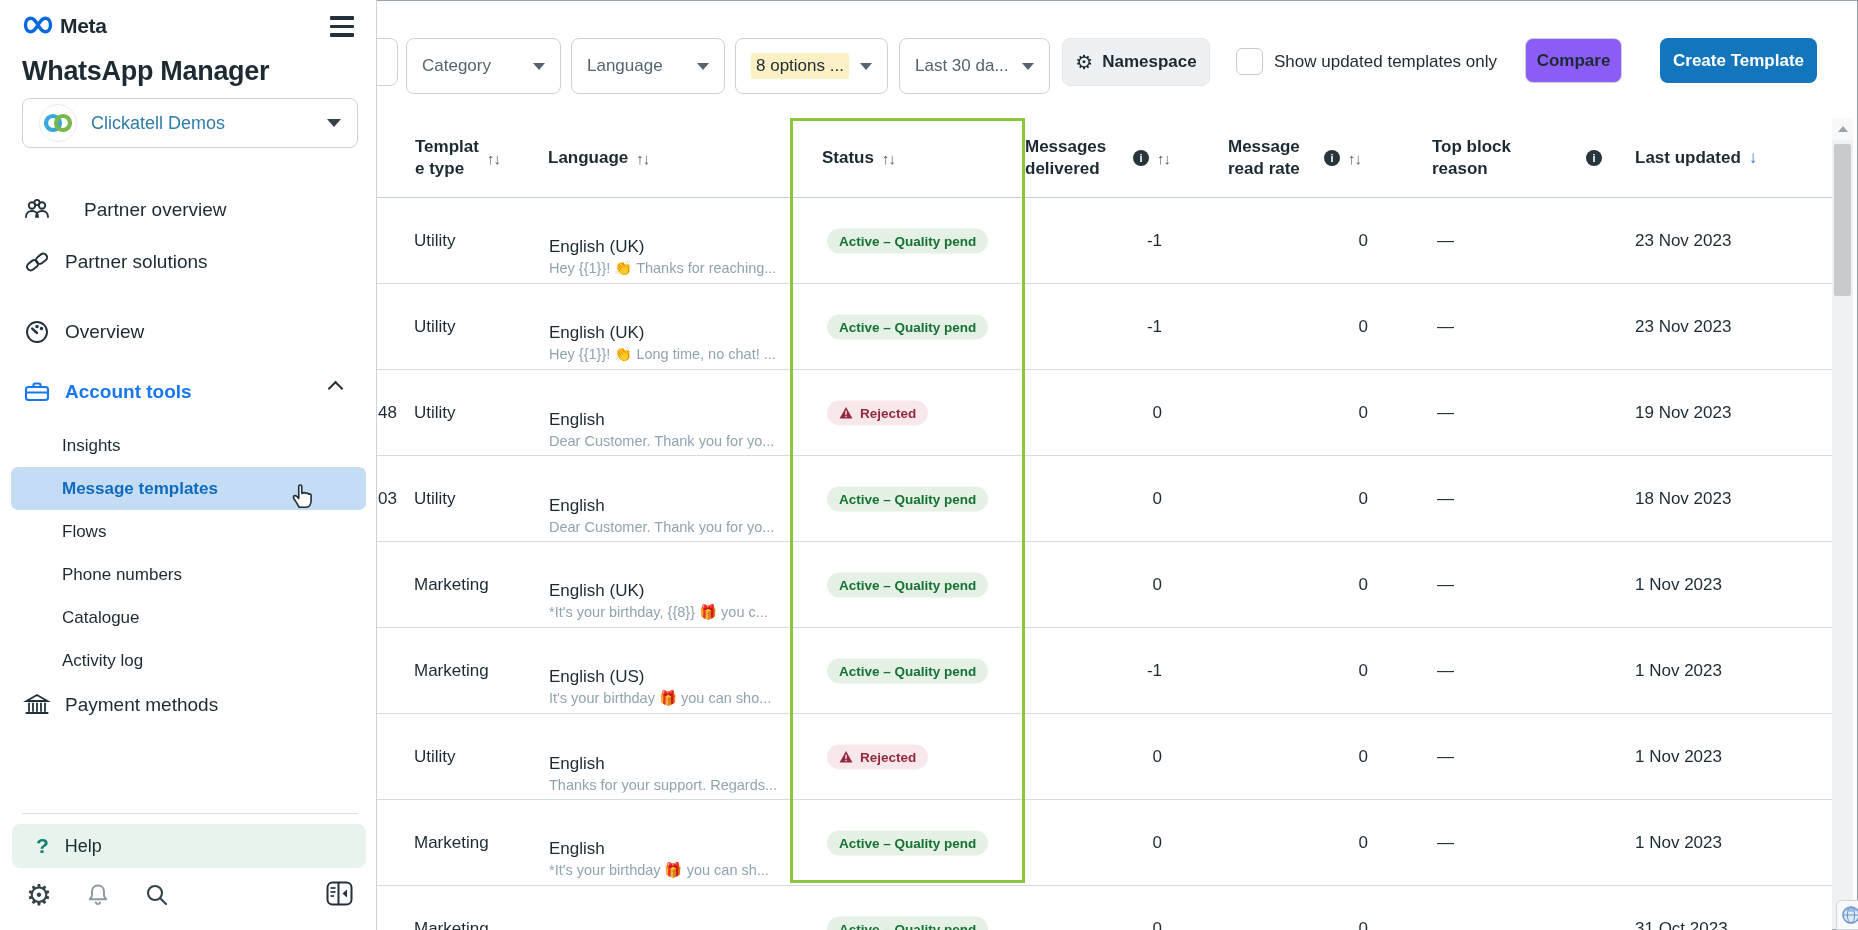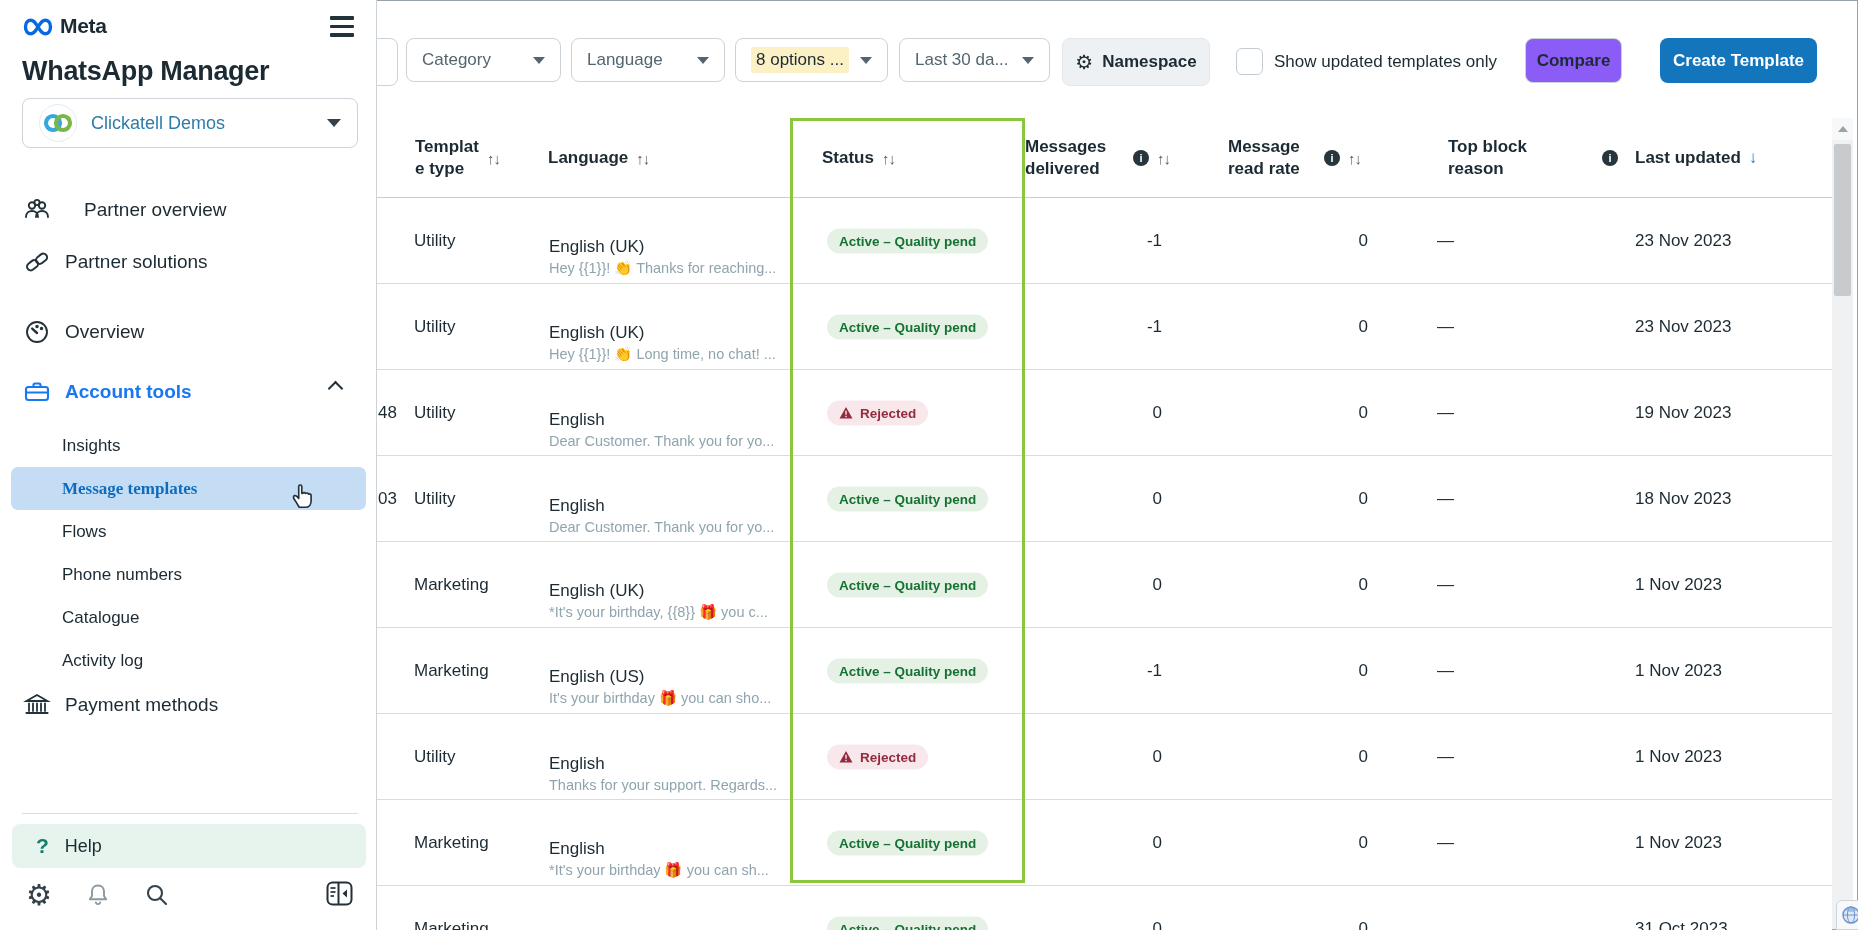--- a/index.html
+++ b/index.html
@@ -12,21 +12,21 @@
   }
   *{margin:0;padding:0;box-sizing:border-box;font-family:"Liberation Sans","DejaVu Sans",sans-serif;}
   body{width:1858px;height:930px;overflow:hidden;background:#fff;}
   .page{position:relative;width:1858px;height:930px;overflow:hidden;background:#fff;box-shadow:inset 0 0 0 1px #98a2aa;}
 
   
   .main{position:absolute;left:377px;top:0;width:1481px;height:930px;z-index:1;}
 
   
   .toolbar{position:absolute;left:0;top:38px;width:100%;height:48px;}
-  .dropdown{position:absolute;height:44px;border:1px solid var(--border-gray);border-radius:8px;background:#fff;
+  .dropdown{position:absolute;height:56px;border:1px solid var(--border-gray);border-radius:8px;background:#fff;
     display:flex;align-items:center;justify-content:space-between;padding:0 15px;color:#54656f;font-size:17px;cursor:pointer;}
   .dd-sliver{position:absolute;left:-24px;width:45px;height:48px;border:1px solid var(--border-gray);border-radius:8px;background:#fff;}
   .dd-1{left:29px;width:155px;} .dd-2{left:194px;width:154px;} .dd-3{left:358px;width:153px;} .dd-4{left:522px;width:151px;}
   .dd-label{white-space:nowrap;overflow:hidden;}
   .dd-label.hl{background:var(--options-hl);color:var(--text-dark);padding:3px 5px;border-radius:2px;}
   .caret{width:0;height:0;border-left:6px solid transparent;border-right:6px solid transparent;border-top:7px solid #54656f;margin-left:10px;flex:none;}
   .btn-namespace{position:absolute;left:685px;width:148px;height:48px;background:#eef1f3;border-radius:8px;border:1px solid #e3e7ea;
     display:flex;align-items:center;justify-content:center;gap:9px;font-size:17px;font-weight:700;color:var(--text-dark);cursor:pointer;}
   .gear-glyph{font-size:20px;font-weight:400;line-height:1;}
   .chk{position:absolute;left:859px;top:10px;width:27px;height:27px;border:1px solid #c3ccd2;border-radius:6px;background:#fff;cursor:pointer;}
@@ -37,21 +37,21 @@
     display:flex;align-items:center;justify-content:center;font-size:17px;font-weight:700;color:#fff;cursor:pointer;}
 
   
   .thead{position:absolute;left:0;top:118px;width:1455px;height:80px;border-bottom:1px solid #c3ced6;background:#fff;}
   .hcell{position:absolute;top:0;height:80px;display:flex;align-items:center;gap:8px;font-size:17px;font-weight:700;color:var(--text-dark);cursor:pointer;}
   .hlabel{line-height:1.3;}
   .h-type{left:38px;} .h-type .hlabel{width:64px;word-break:break-all;}
   .h-lang{left:171px;} .h-status{left:445px;}
   .h-del{left:648px;} .h-del .hlabel{width:100px;}
   .h-read{left:851px;} .h-read .hlabel{width:88px;}
-  .h-block{left:1055px;margin-left:16px;} .h-block .hlabel{width:110px;} .h-block .info{margin-left:36px;}
+  .h-block{left:1055px;} .h-block .hlabel{width:110px;} .h-block .info{margin-left:36px;}
   .h-upd{left:1258px;}
   .sort{font-size:15px;font-weight:400;color:#56646d;letter-spacing:-1px;}
   .sort-active{font-size:17px;font-weight:700;color:var(--accent);letter-spacing:0;}
   .info{width:16px;height:16px;border-radius:50%;background:#27353c;color:#fff;display:inline-flex;align-items:center;justify-content:center;
     font-size:11px;font-weight:700;flex:none;}
   .info::after{content:"i";}
 
   
   .tbody{position:absolute;left:0;top:198px;width:1455px;height:732px;}
   .trow{position:absolute;left:0;width:1455px;height:86px;border-bottom:1px solid #d4dde2;background:#fff;cursor:pointer;}
@@ -78,39 +78,39 @@
   .vs-up{position:absolute;top:0;left:0;width:21px;height:22px;background:#f7f8f9;display:flex;align-items:center;justify-content:center;}
   .vs-up::after{content:"";width:0;height:0;border-left:5px solid transparent;border-right:5px solid transparent;border-bottom:6px solid #9aa4ab;}
   .vs-thumb{position:absolute;top:26px;left:2px;width:17px;height:152px;background:#c7cbce;border-radius:2px;}
 
   
   .corner-widget{position:absolute;left:1836px;top:900px;width:30px;height:30px;background:#f8f9fa;border:1px solid #cfd4d9;border-radius:6px 0 0 0;
     display:flex;align-items:center;justify-content:center;z-index:7;}
 
   
   .sidebar{position:absolute;left:0;top:0;width:377px;height:930px;background:#fff;border-right:1px solid #ccd3d8;z-index:10;}
-  .brand{position:absolute;left:22px;top:14px;display:flex;align-items:flex-end;gap:6px;}
+  .brand{position:absolute;left:22px;top:14px;display:flex;align-items:flex-start;gap:6px;}
   .brand-name{font-size:21px;font-weight:700;color:var(--text-dark);letter-spacing:-0.3px;}
   .hamburger{position:absolute;left:330px;top:16px;width:24px;cursor:pointer;}
   .hamburger div{width:24px;height:3.5px;background:#22313a;border-radius:1px;margin-bottom:5px;}
   .app-title{position:absolute;left:22px;top:56px;font-size:27px;font-weight:700;color:var(--text-dark);letter-spacing:-0.3px;}
   .account-box{position:absolute;left:22px;top:98px;width:336px;height:50px;border:1px solid #ced4da;border-radius:8px;background:#fff;
     display:flex;align-items:center;padding:0 16px;gap:14px;cursor:pointer;}
   .account-logo{width:38px;height:38px;border-radius:50%;border:1px solid #e8ecef;display:flex;align-items:center;justify-content:center;flex:none;}
   .account-name{font-size:18px;color:#2e7da9;flex:1;}
   .acct-caret{width:0;height:0;border-left:7px solid transparent;border-right:7px solid transparent;border-top:8px solid #33424a;}
   .nav-item{position:absolute;left:22px;height:30px;display:flex;align-items:center;gap:13px;font-size:19px;color:var(--text-dark);cursor:pointer;width:330px;}
   .nav-item .nicon{width:30px;display:flex;align-items:center;justify-content:center;flex:none;}
   .nav-po{top:195px;gap:32px;} .nav-ps{top:247px;} .nav-ov{top:317px;}
   .nav-at{top:377px;color:var(--accent);font-weight:700;}
   .nav-pm{top:690px;}
   .chevron-up{position:absolute;left:308px;top:6px;width:11px;height:11px;border-top:2.5px solid #22313a;border-right:2.5px solid #22313a;transform:rotate(-45deg);}
   .subnav{position:absolute;left:11px;top:424px;width:355px;}
   .subitem{height:43px;line-height:43px;padding-left:51px;font-size:17px;color:var(--text-dark);border-radius:7px;cursor:pointer;white-space:nowrap;}
-  .subitem.selected{background:var(--selected-bg);font-weight:700;color:var(--selected-text);font-family:Liberation Serif, serif;}
+  .subitem.selected{background:var(--selected-bg);font-weight:700;color:var(--selected-text);}
   .side-divider{position:absolute;left:22px;top:813px;width:336px;border-top:1px solid #dadfe3;}
   .help-row{position:absolute;left:12px;top:824px;width:354px;height:44px;background:var(--help-bg);border-radius:8px;
     display:flex;align-items:center;padding:0 24px;gap:16px;cursor:pointer;}
   .help-q{font-size:21px;font-weight:700;color:#147d6f;}
   .help-label{font-size:18px;color:var(--text-dark);}
   .side-actions{position:absolute;left:24px;top:880px;display:flex;gap:29px;align-items:center;}
   .act-icon{width:30px;height:30px;display:flex;align-items:center;justify-content:center;cursor:pointer;}
   .gear-big{font-size:29px;color:#33424a;line-height:1;}
   .collapse-btn{position:absolute;left:326px;top:881px;cursor:pointer;}
   .cursor-hand{position:absolute;left:289px;top:481px;pointer-events:none;}

